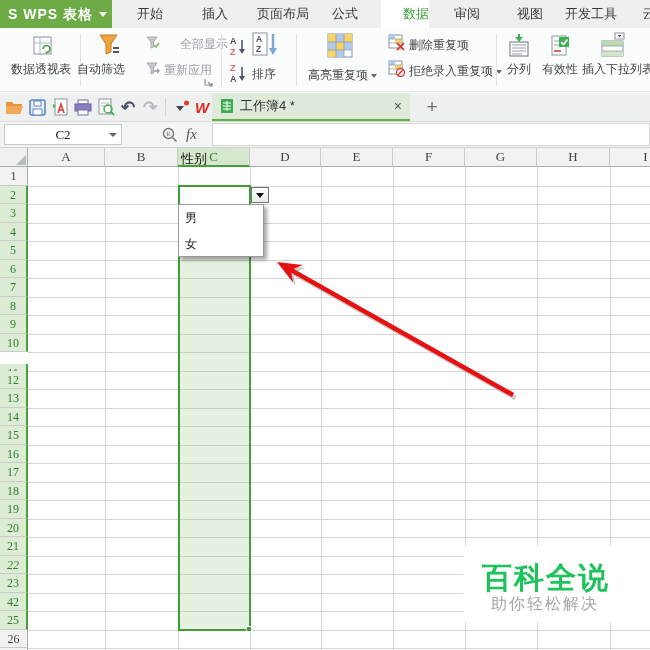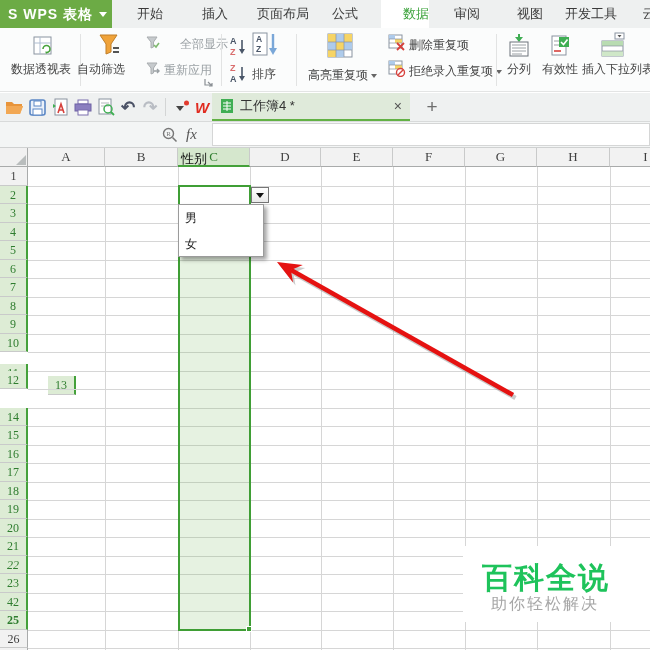--- a/index.html
+++ b/index.html
@@ -305,20 +305,24 @@
         <line x1="3" y1="11" x2="11" y2="11" stroke="#fff"></line>
       <line x1="7" y1="3" x2="7" y2="13" stroke="#fff"></line>
     </svg>
     <span>工作簿4 *</span>
     <span class="close">×</span>
   </div>
   <div id="plus-tab" class="abs">+</div>
 </div>
 
 <div id="formulabar" class="abs">
+  <div id="namebox" class="abs">
+    <span>C2</span>
+    <span class="caret"></span>
+  </div>
   <div class="abs" style="left:162px;top:5px;">
     <svg width="16" height="16" viewBox="0 0 16 16">
       <circle cx="6.5" cy="6.5" r="5" fill="none" stroke="#777" stroke-width="1.4"></circle>
       <line x1="10.5" y1="10.5" x2="14.5" y2="14.5" stroke="#777" stroke-width="1.6"></line>
       <text x="4.2" y="9.4" font-size="7" fill="#777" font-family="serif">R</text>
     </svg>
   </div>
   <div id="fx" class="abs">fx</div>
   <div id="formula-input" class="abs"><span></span></div>
 </div>
@@ -342,33 +346,33 @@
       <div class="abs rowhdr sel" style="top: 56px; height: 18.5px; line-height: 18.5px;">3</div>
       <div class="abs rowhdr sel" style="top: 74.5px; height: 18.5px; line-height: 18.5px;">4</div>
       <div class="abs rowhdr sel" style="top: 93px; height: 18.5px; line-height: 18.5px;">5</div>
       <div class="abs rowhdr sel" style="top: 111.5px; height: 18.5px; line-height: 18.5px;">6</div>
       <div class="abs rowhdr sel" style="top: 130px; height: 18.5px; line-height: 18.5px;">7</div>
       <div class="abs rowhdr sel" style="top: 148.5px; height: 18.5px; line-height: 18.5px;">8</div>
       <div class="abs rowhdr sel" style="top: 167px; height: 18.5px; line-height: 18.5px;">9</div>
       <div class="abs rowhdr sel" style="top: 185.5px; height: 18.5px; line-height: 18.5px;">10</div>
       <div class="abs rowhdr sel" style="top: 204px; height: 18.5px; line-height: 18.5px; margin-top: 12px;">11</div>
       <div class="abs rowhdr sel" style="top: 222.5px; height: 18.5px; line-height: 18.5px;">12</div>
-      <div class="abs rowhdr sel" style="top: 228px; height: 18.5px; line-height: 18.5px; margin-left: 48px;">13</div>
+      <div class="abs rowhdr sel" style="top: 241px; height: 18.5px; line-height: 18.5px;">13</div>
       <div class="abs rowhdr sel" style="top: 259.5px; height: 18.5px; line-height: 18.5px;">14</div>
       <div class="abs rowhdr sel" style="top: 278px; height: 18.5px; line-height: 18.5px;">15</div>
       <div class="abs rowhdr sel" style="top: 296.5px; height: 18.5px; line-height: 18.5px;">16</div>
       <div class="abs rowhdr sel" style="top: 315px; height: 18.5px; line-height: 18.5px;">17</div>
       <div class="abs rowhdr sel" style="top: 333.5px; height: 18.5px; line-height: 18.5px;">18</div>
       <div class="abs rowhdr sel" style="top: 352px; height: 18.5px; line-height: 18.5px;">19</div>
       <div class="abs rowhdr sel" style="top: 370.5px; height: 18.5px; line-height: 18.5px;">20</div>
       <div class="abs rowhdr sel" style="top: 389px; height: 18.5px; line-height: 18.5px;">21</div>
       <div class="abs rowhdr sel" style="top: 407.5px; height: 18.5px; line-height: 18.5px; font-style: italic;">22</div>
       <div class="abs rowhdr sel" style="top: 426px; height: 18.5px; line-height: 18.5px;">23</div>
       <div class="abs rowhdr sel" style="top: 444.5px; height: 18.5px; line-height: 18.5px;">42</div>
-      <div class="abs rowhdr sel" style="top: 463px; height: 18.5px; line-height: 18.5px; font-weight: bold;">25</div>
+      <div class="abs rowhdr sel" style="top: 463px; height: 18.5px; line-height: 18.5px;">25</div>
       <div class="abs rowhdr" style="top: 481.5px; height: 18.5px; line-height: 18.5px;">26</div>
       <div class="abs rowhdr" style="top: 500px; height: 18.5px; line-height: 18.5px;">27</div>
       <div class="abs vline" style="left: 105px; height: 483px;"></div>
       <div class="abs vline" style="left: 178px; height: 483px;"></div>
       <div class="abs vline" style="left: 250px; height: 483px;"></div>
       <div class="abs vline" style="left: 321px; height: 483px;"></div>
       <div class="abs vline" style="left: 393px; height: 483px;"></div>
       <div class="abs vline" style="left: 465px; height: 483px;"></div>
       <div class="abs vline" style="left: 537px; height: 483px;"></div>
       <div class="abs vline" style="left: 610px; height: 483px;"></div>

